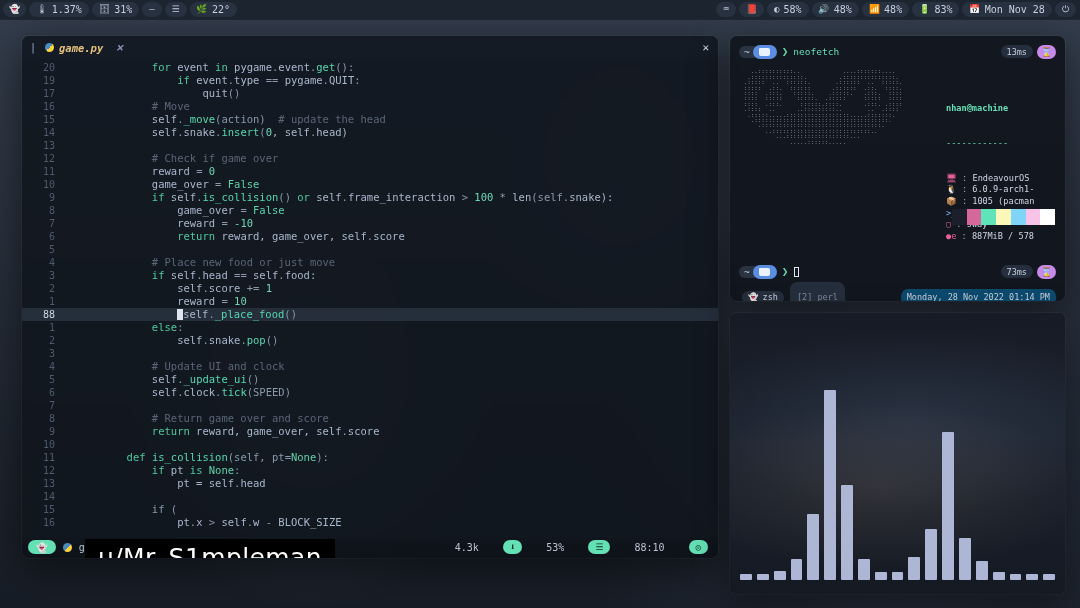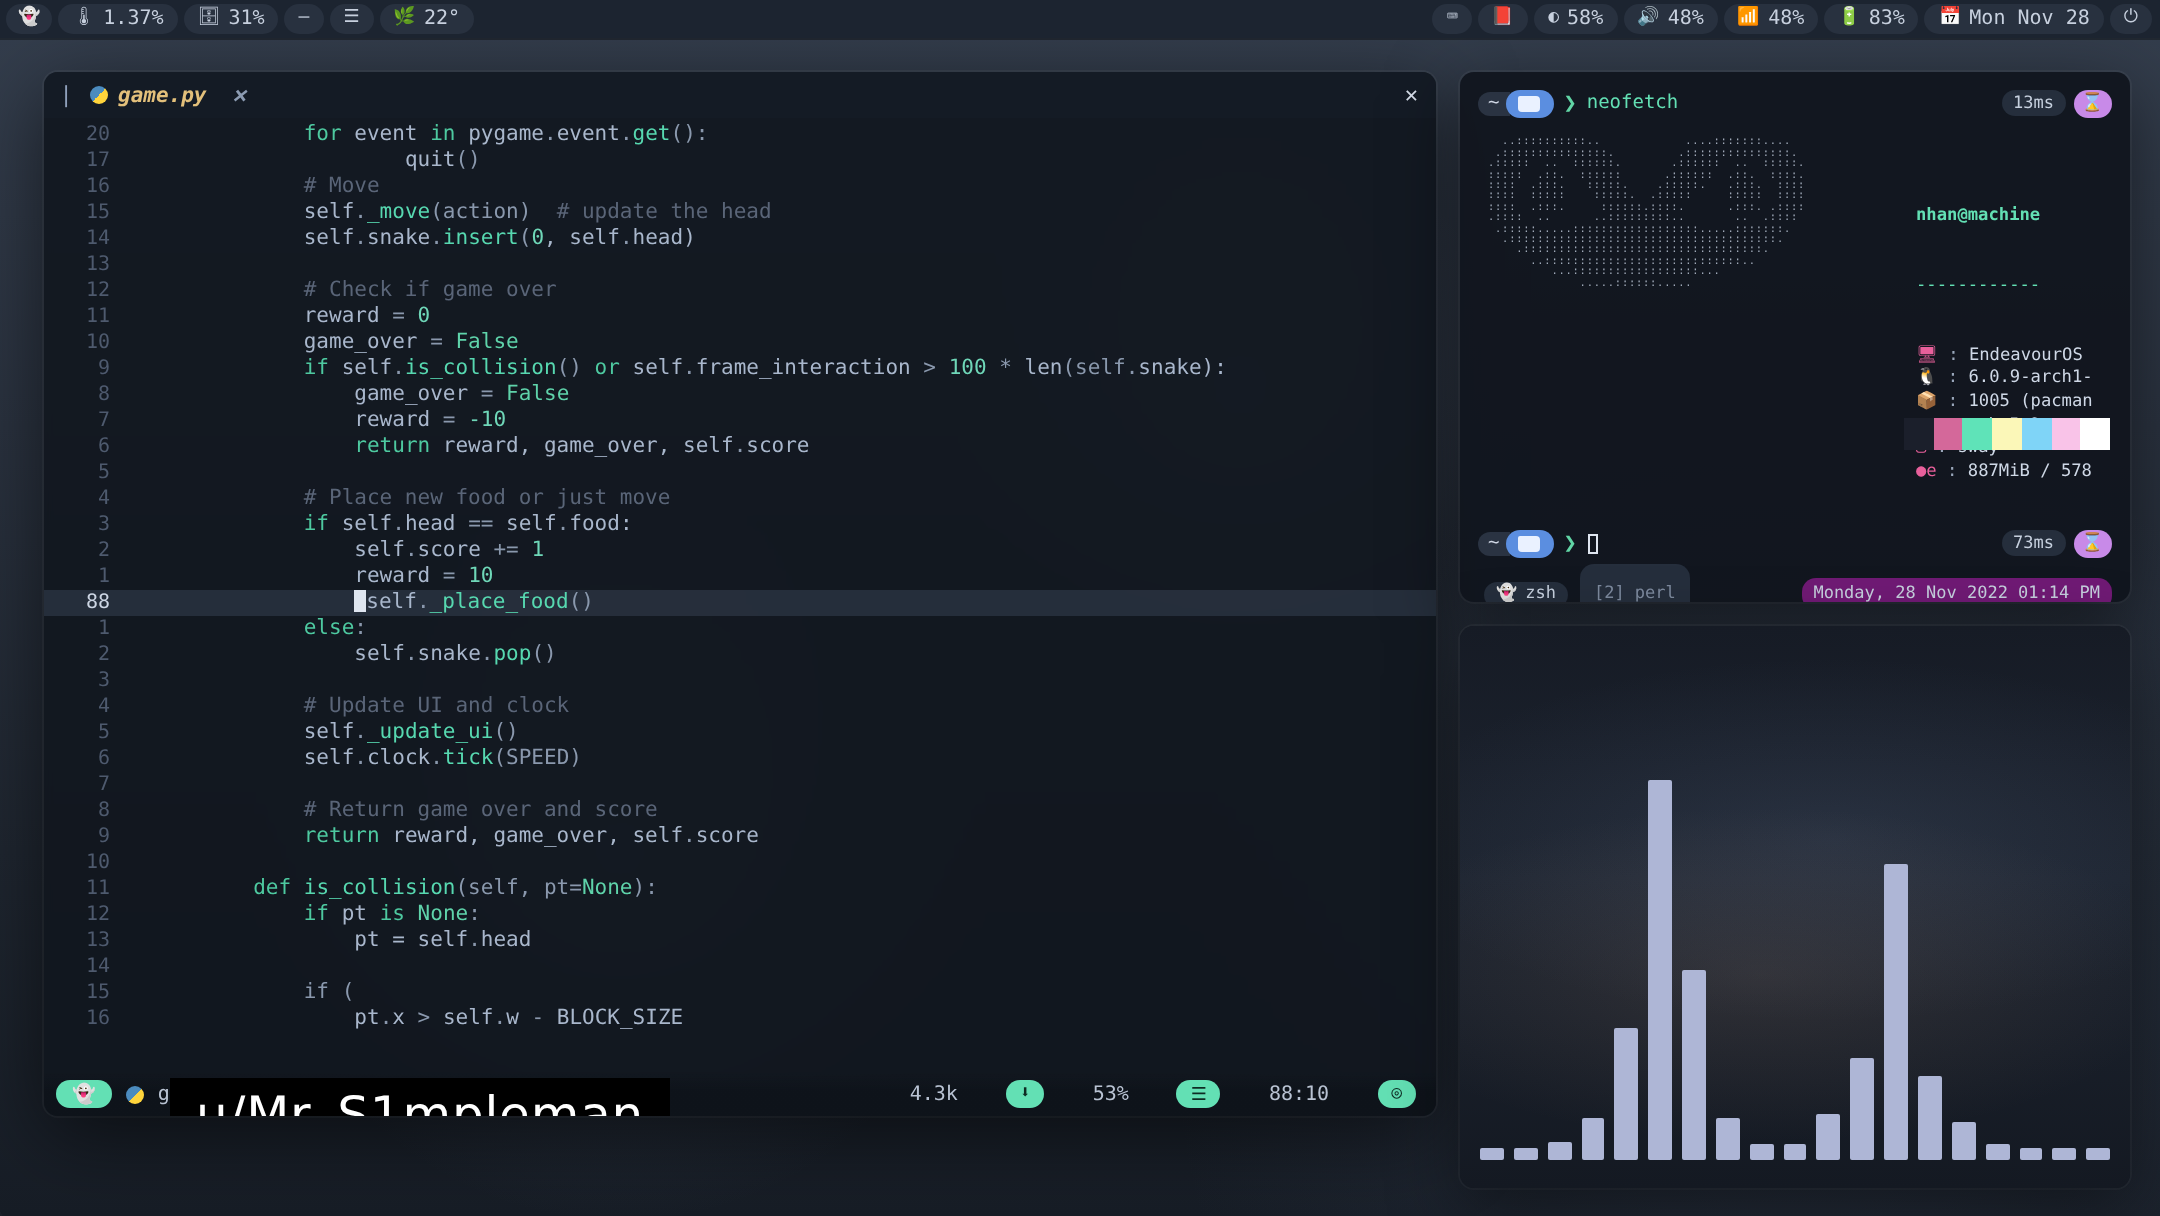--- a/index.html
+++ b/index.html
@@ -147,21 +147,21 @@
     display:flex; align-items:center; color:#c6d0de; font-size:8.5px; }
   .hg-pill{ background:#c88ae8; border-radius:8px; height:14px; width:19px;
     display:flex; align-items:center; justify-content:center; color:#2a1433; font-size:9px; }
   #ascii{
     position:absolute; left:14px; top:28px; width:205px; height:190px;
     font-family:"DejaVu Sans Mono", monospace;
     font-size:5.2px; line-height:5.4px; color:#b9c4d4; white-space:pre;
     opacity:.85; letter-spacing:.4px;
   }
   #fetchinfo{
-    position:absolute; left:228px; top:44px; font-size:8.6px; line-height:11.6px;
+    position:absolute; left:216px; top:44px; font-size:8.6px; line-height:11.6px;
     color:#cfd8e6; white-space:pre;
   }
   .fi-user{ color:#63e0b4; font-weight:bold; }
   .fi-rule{ color:#63e0b4; }
   .fi-ico{ color:#e8609b; }
   .fi-ico.g{ color:#63e0b4; }
   .fi-ico.b{ color:#7fb2f0; }
   .fi-key{ color:#9aa7bb; }
   .fi-val{ color:#cfd8e6; }
   #palette{
@@ -169,21 +169,21 @@
   }
   #palette span{ flex:1; }
   #term-row2{
     position:absolute; left:9px; right:9px; top:228px;
   }
   .tr2-sub{ display:flex; align-items:center; gap:6px; margin-top:3px; padding-left:3px;}
   .tr2-zsh{ display:flex; align-items:center; gap:4px; background:#252e3c;
     border-radius:7px; padding:0 6px; height:13px; color:#c6d0de; font-size:8.5px; }
   .tr2-job{ background:#252e3c; border-radius:7px; padding:0 7px; height:30px;
     display:flex; align-items:center; color:#7d8a9e; font-size:8.5px; }
-  .tr2-date{ margin-left:auto; background:#701a75; border-radius:7px; padding:0 6px;
+  .tr2-date{ margin-left:auto; background:#0c4a6e; border-radius:7px; padding:0 6px;
     height:16px; display:flex; align-items:center; color:#c6d0de; font-size:8.5px; }
   .cursor-term{ display:inline-block; width:5px; height:10px;
     border:1px solid #dfe6f0; margin-left:6px; vertical-align:-1px; }
 
   
   #viz{
     position:absolute; left:730px; top:313px; width:335px; height:281px;
     background:rgba(15,19,27,.72);
     border-radius:7px; overflow:hidden;
     box-shadow:0 10px 36px rgba(0,0,0,.45), 0 0 0 1px rgba(255,255,255,.045);
@@ -269,20 +269,21 @@
     <div class="ed-tab">
       <span class="py-ico"></span>
       <span>game.py</span>
       <span class="ed-tab-close">✕</span>
     </div>
     <span class="ed-win-close">✕</span>
   </div>
   <div id="ed-body">
     <div id="code-lines">
         <div class="codeline"><span class="ln">20</span><span class="code"><span>            </span><span class="kw">for</span><span class="id"> event </span><span class="kw">in</span><span class="id"> pygame</span><span class="pl">.</span><span class="id">event</span><span class="pl">.</span><span class="fn">get</span><span class="pl">():</span></span></div>
+        <div class="codeline"><span class="ln">19</span><span class="code"><span>                </span><span class="kw">if</span><span class="id"> event</span><span class="pl">.</span><span class="id">type </span><span class="pl">==</span><span class="id"> pygame</span><span class="pl">.</span><span class="id">QUIT</span><span class="pl">:</span></span></div>
         <div class="codeline"><span class="ln">17</span><span class="code"><span>                    </span><span class="id">quit</span><span class="pl">()</span></span></div>
         <div class="codeline"><span class="ln">16</span><span class="code"><span>            </span><span class="cm"># Move</span></span></div>
         <div class="codeline"><span class="ln">15</span><span class="code"><span>            </span><span class="id">self</span><span class="pl">.</span><span class="fn">_move</span><span class="pl">(action)</span><span class="cm">  # update the head</span></span></div>
         <div class="codeline"><span class="ln">14</span><span class="code"><span>            </span><span class="id">self</span><span class="pl">.</span><span class="id">snake</span><span class="pl">.</span><span class="fn">insert</span><span class="pl">(</span><span class="num">0</span><span class="id">, self</span><span class="pl">.</span><span class="id">head)</span></span></div>
         <div class="codeline"><span class="ln">13</span><span class="code"><span>            </span></span></div>
         <div class="codeline"><span class="ln">12</span><span class="code"><span>            </span><span class="cm"># Check if game over</span></span></div>
         <div class="codeline"><span class="ln">11</span><span class="code"><span>            </span><span class="id">reward </span><span class="pl">=</span><span class="pl"> </span><span class="num">0</span></span></div>
         <div class="codeline"><span class="ln">10</span><span class="code"><span>            </span><span class="id">game_over </span><span class="pl">=</span><span class="pl"> </span><span class="kw2">False</span></span></div>
         <div class="codeline"><span class="ln">9</span><span class="code"><span>            </span><span class="kw">if</span><span class="id"> self</span><span class="pl">.</span><span class="fn">is_collision</span><span class="pl">() </span><span class="kw">or</span><span class="id"> self</span><span class="pl">.</span><span class="id">frame_interaction </span><span class="pl">&gt;</span><span class="pl"> </span><span class="num">100</span><span class="pl"> * </span><span class="id">len</span><span class="pl">(self</span><span class="pl">.</span><span class="id">snake):</span></span></div>
         <div class="codeline"><span class="ln">8</span><span class="code"><span>                </span><span class="id">game_over </span><span class="pl">=</span><span class="pl"> </span><span class="kw2">False</span></span></div>

